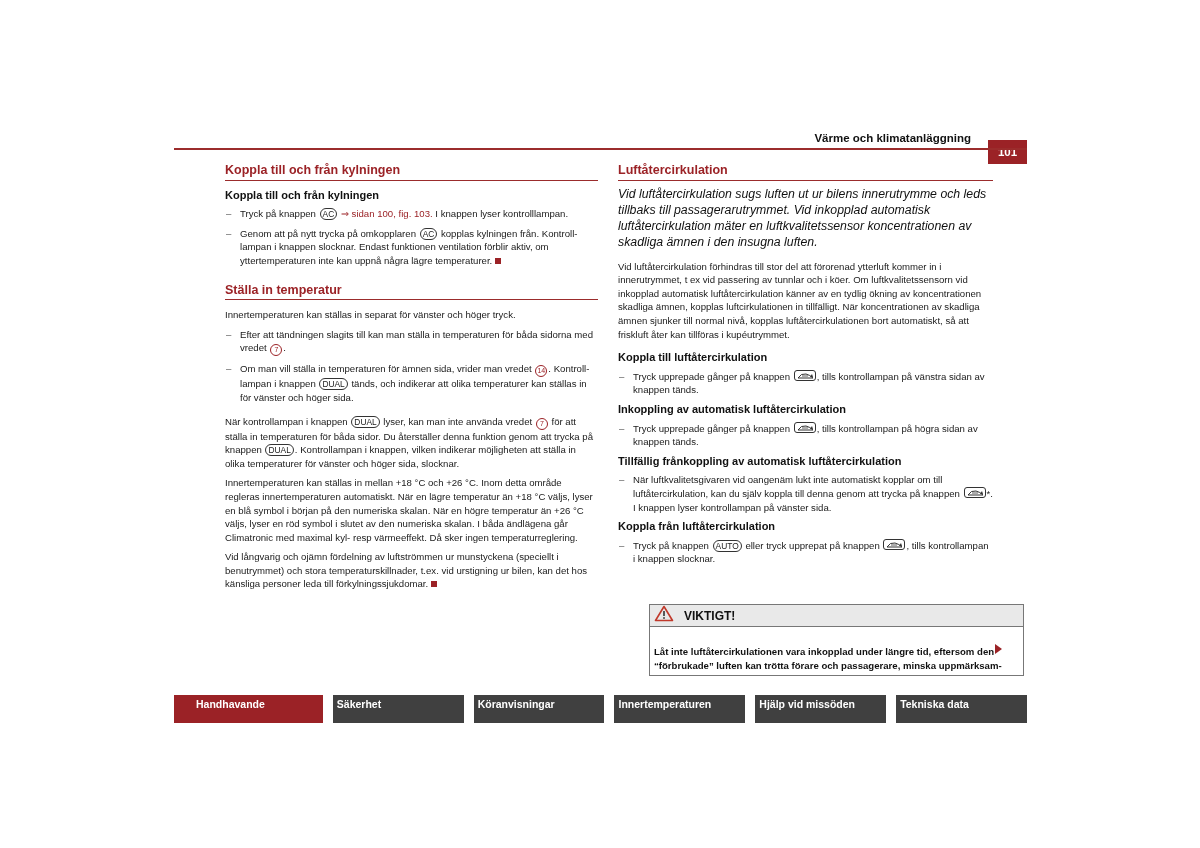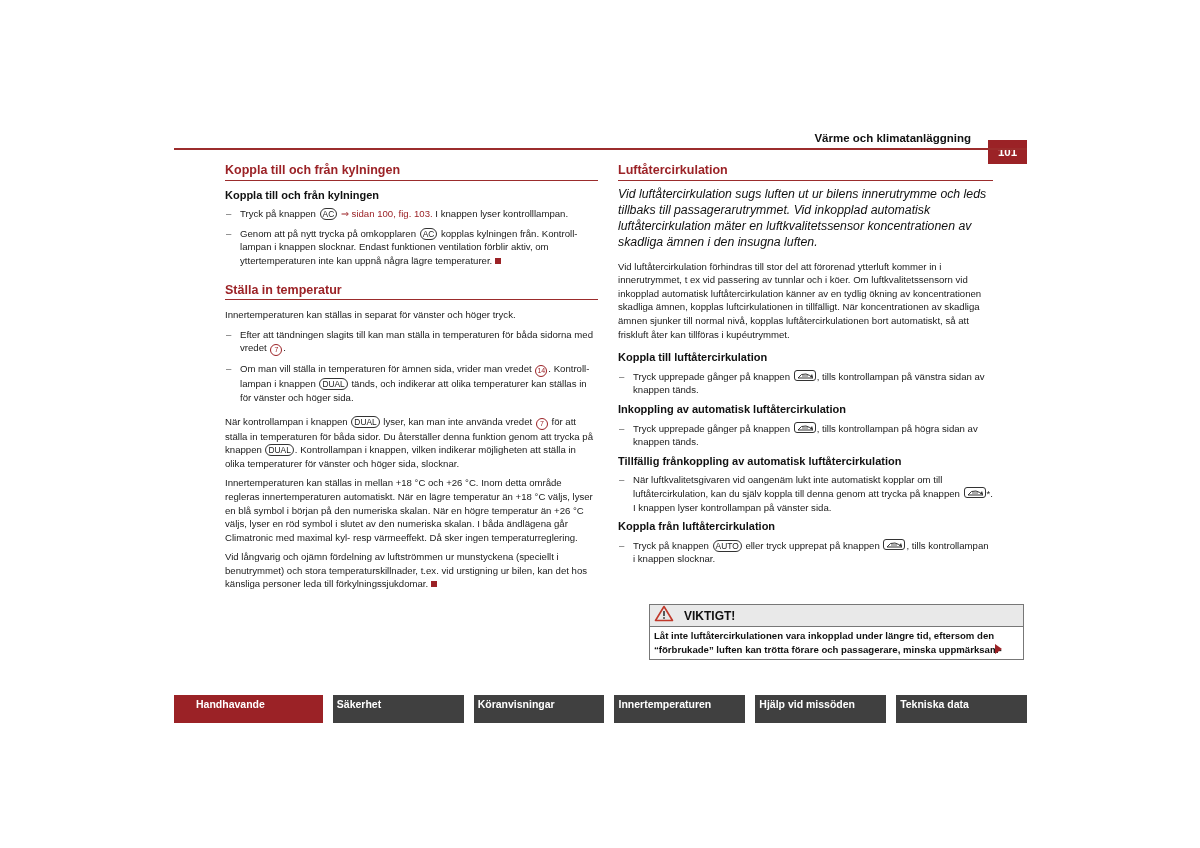--- a/index.html
+++ b/index.html
@@ -25,21 +25,21 @@
   .key { display: inline-block; border: 1px solid #333; border-radius: 6px; padding: 0 2px; font-size: 8.4px; line-height: 10px; margin: 0 1px; vertical-align: 0px; }
   .knob { display: inline-block; width: 12px; height: 12px; border: 1px solid #9b2226; border-radius: 50%; color: #9b2226; font-size: 7px; line-height: 10px; text-align: center; vertical-align: -1px; margin: 0 1px; }
   .recirc { display: inline-block; width: 22px; height: 11px; border: 1px solid #333; border-radius: 3px; vertical-align: -1px; position: relative; margin: 0 1px; }
   .recirc svg { position: absolute; left: 2px; top: 1px; }
   .link { color: #9b2226; }
   .end-mark { display: inline-block; width: 6px; height: 6px; background: #9b2226; margin-left: 3px; vertical-align: 0px; }
 
   .warn-box { position: absolute; left: 649px; top: 604px; width: 375px; border: 1px solid #777; }
   .warn-head { background: #e9e9e9; height: 22px; display: flex; align-items: center; padding-left: 4px; border-bottom: 1px solid #777; }
   .warn-head .label { font-weight: bold; font-size: 12px; margin-left: 10px; color: #111; }
-  .warn-body { padding: 2px 4px 3px; font-size: 9.6px; line-height: 13.6px; font-weight: bold; color: #111; }
+  .warn-body { padding: 18px 4px 3px; font-size: 9.6px; line-height: 13.6px; font-weight: bold; color: #111; }
   .continue-arrow { position: absolute; left: 995px; top: 644px; width: 0; height: 0; border-top: 5px solid transparent; border-bottom: 5px solid transparent; border-left: 7px solid #9b2226; }
 
   .footer-nav { position: absolute; left: 174px; top: 695px; width: 853px; height: 28px; display: flex; gap: 10px; }
   .footer-nav .tab { flex: 1; background: #404040; color: #fff; font-size: 10.5px; font-weight: bold; padding: 3px 0 0 4px; }
   .footer-nav .tab.active { background: #9b2226; padding-left: 22px; }
 </style>
 </head>
 <body>
 
 <div class="page-header">

